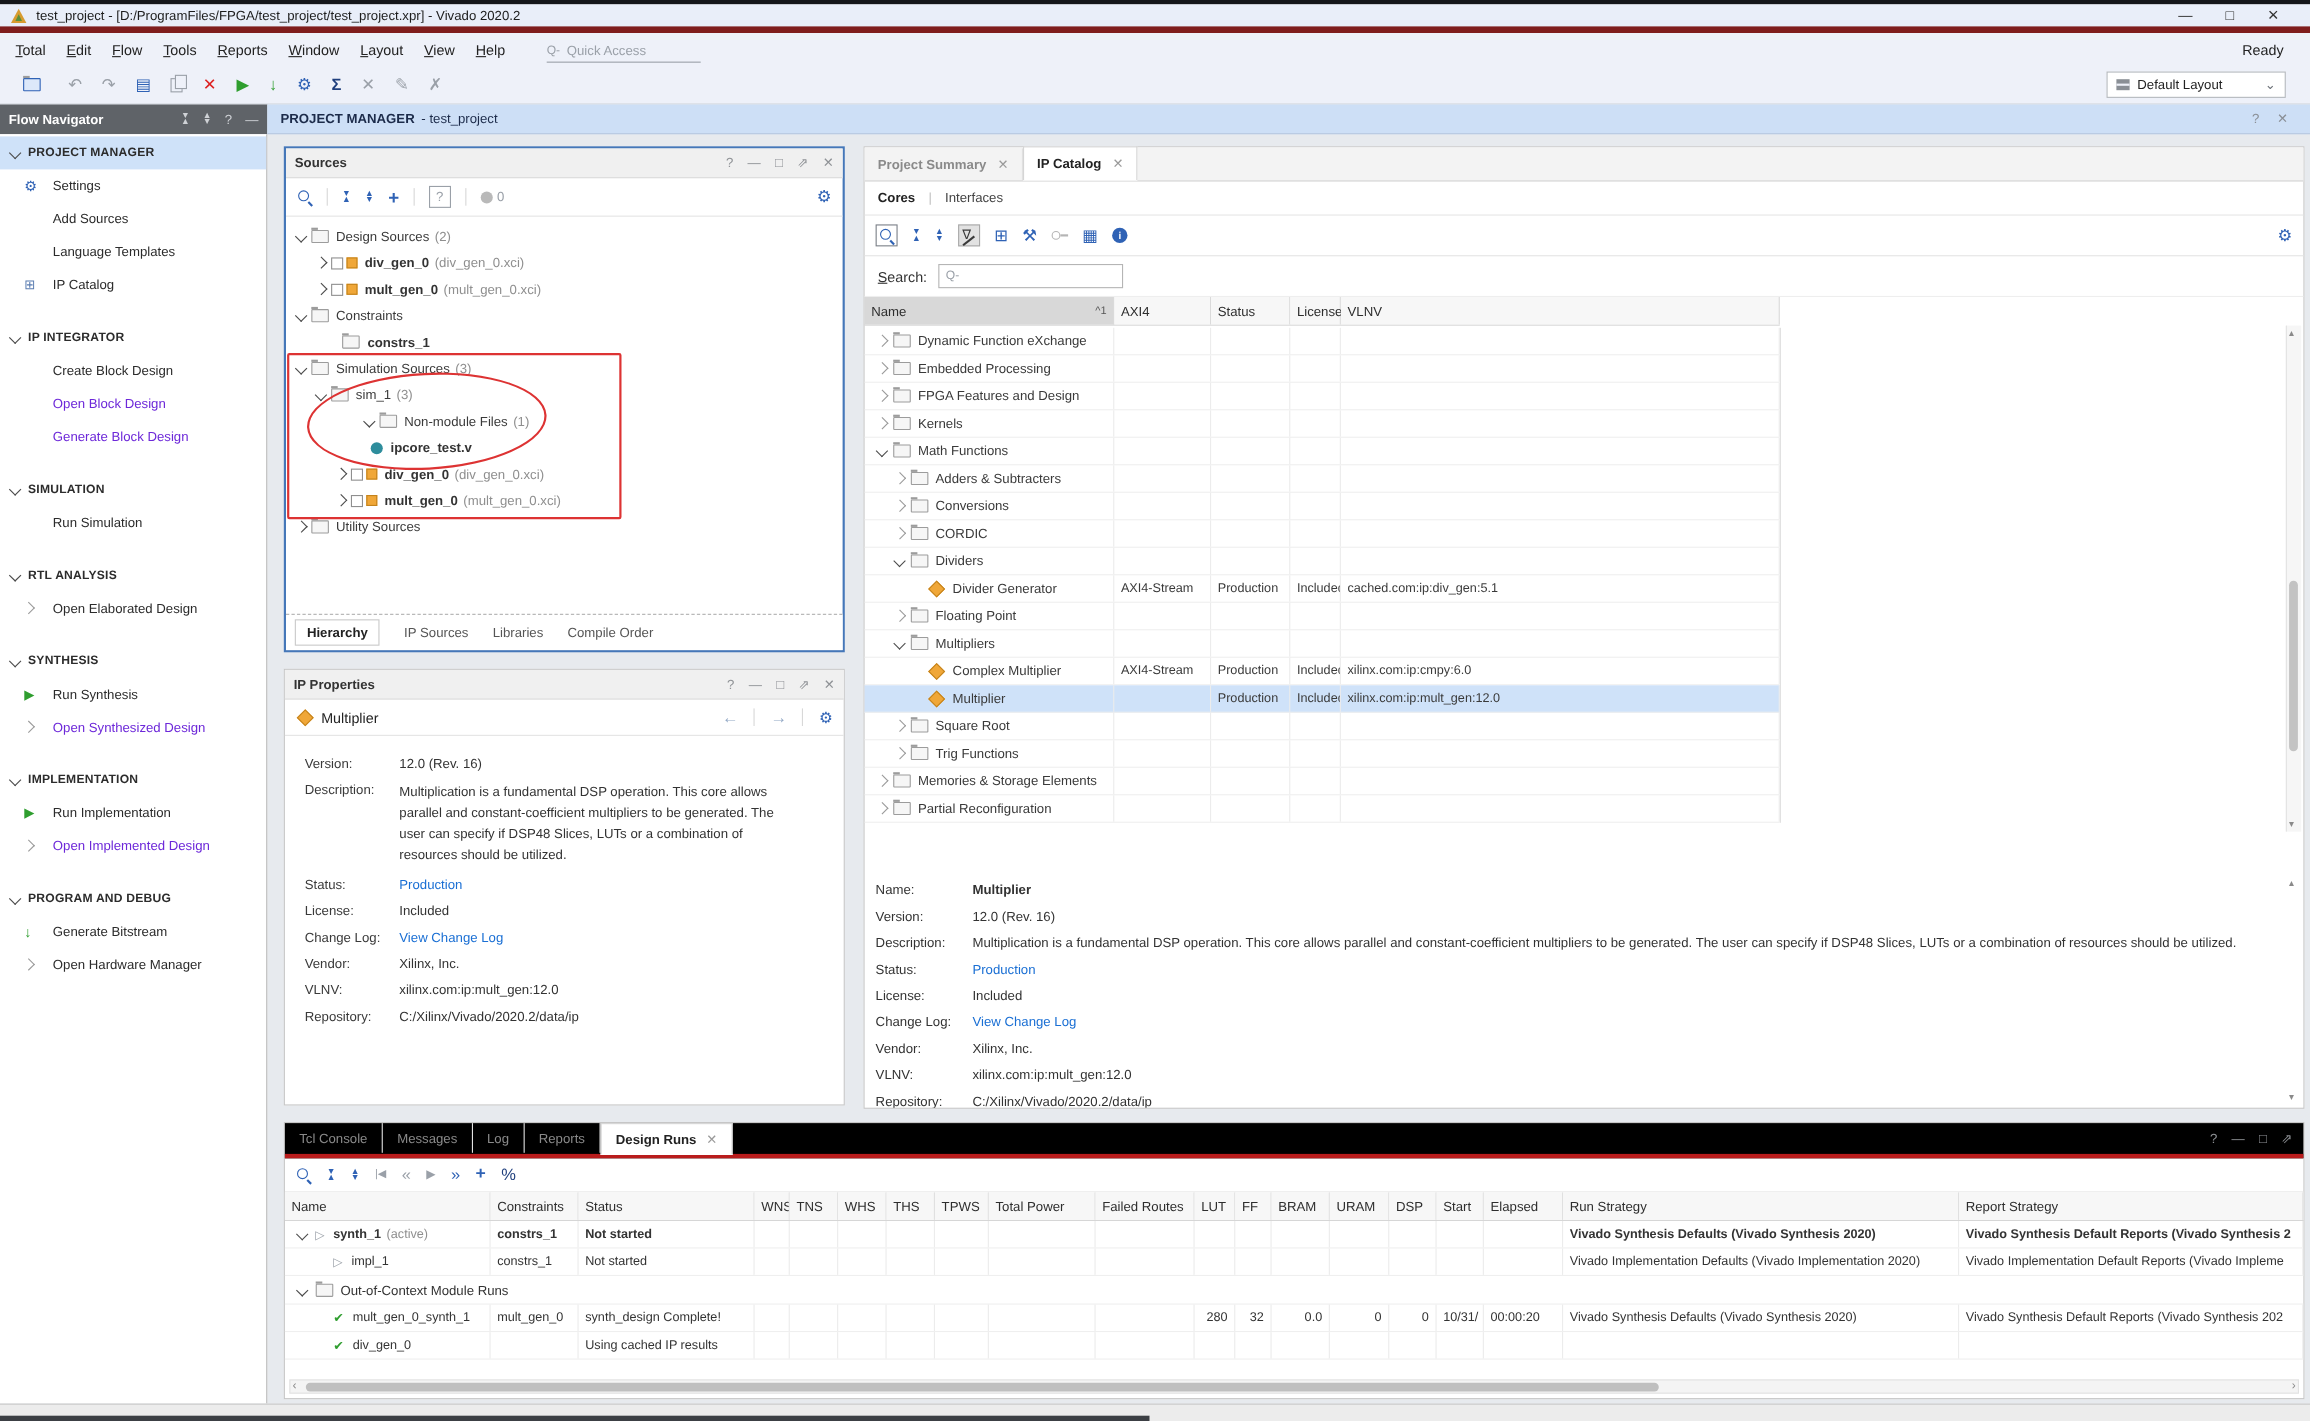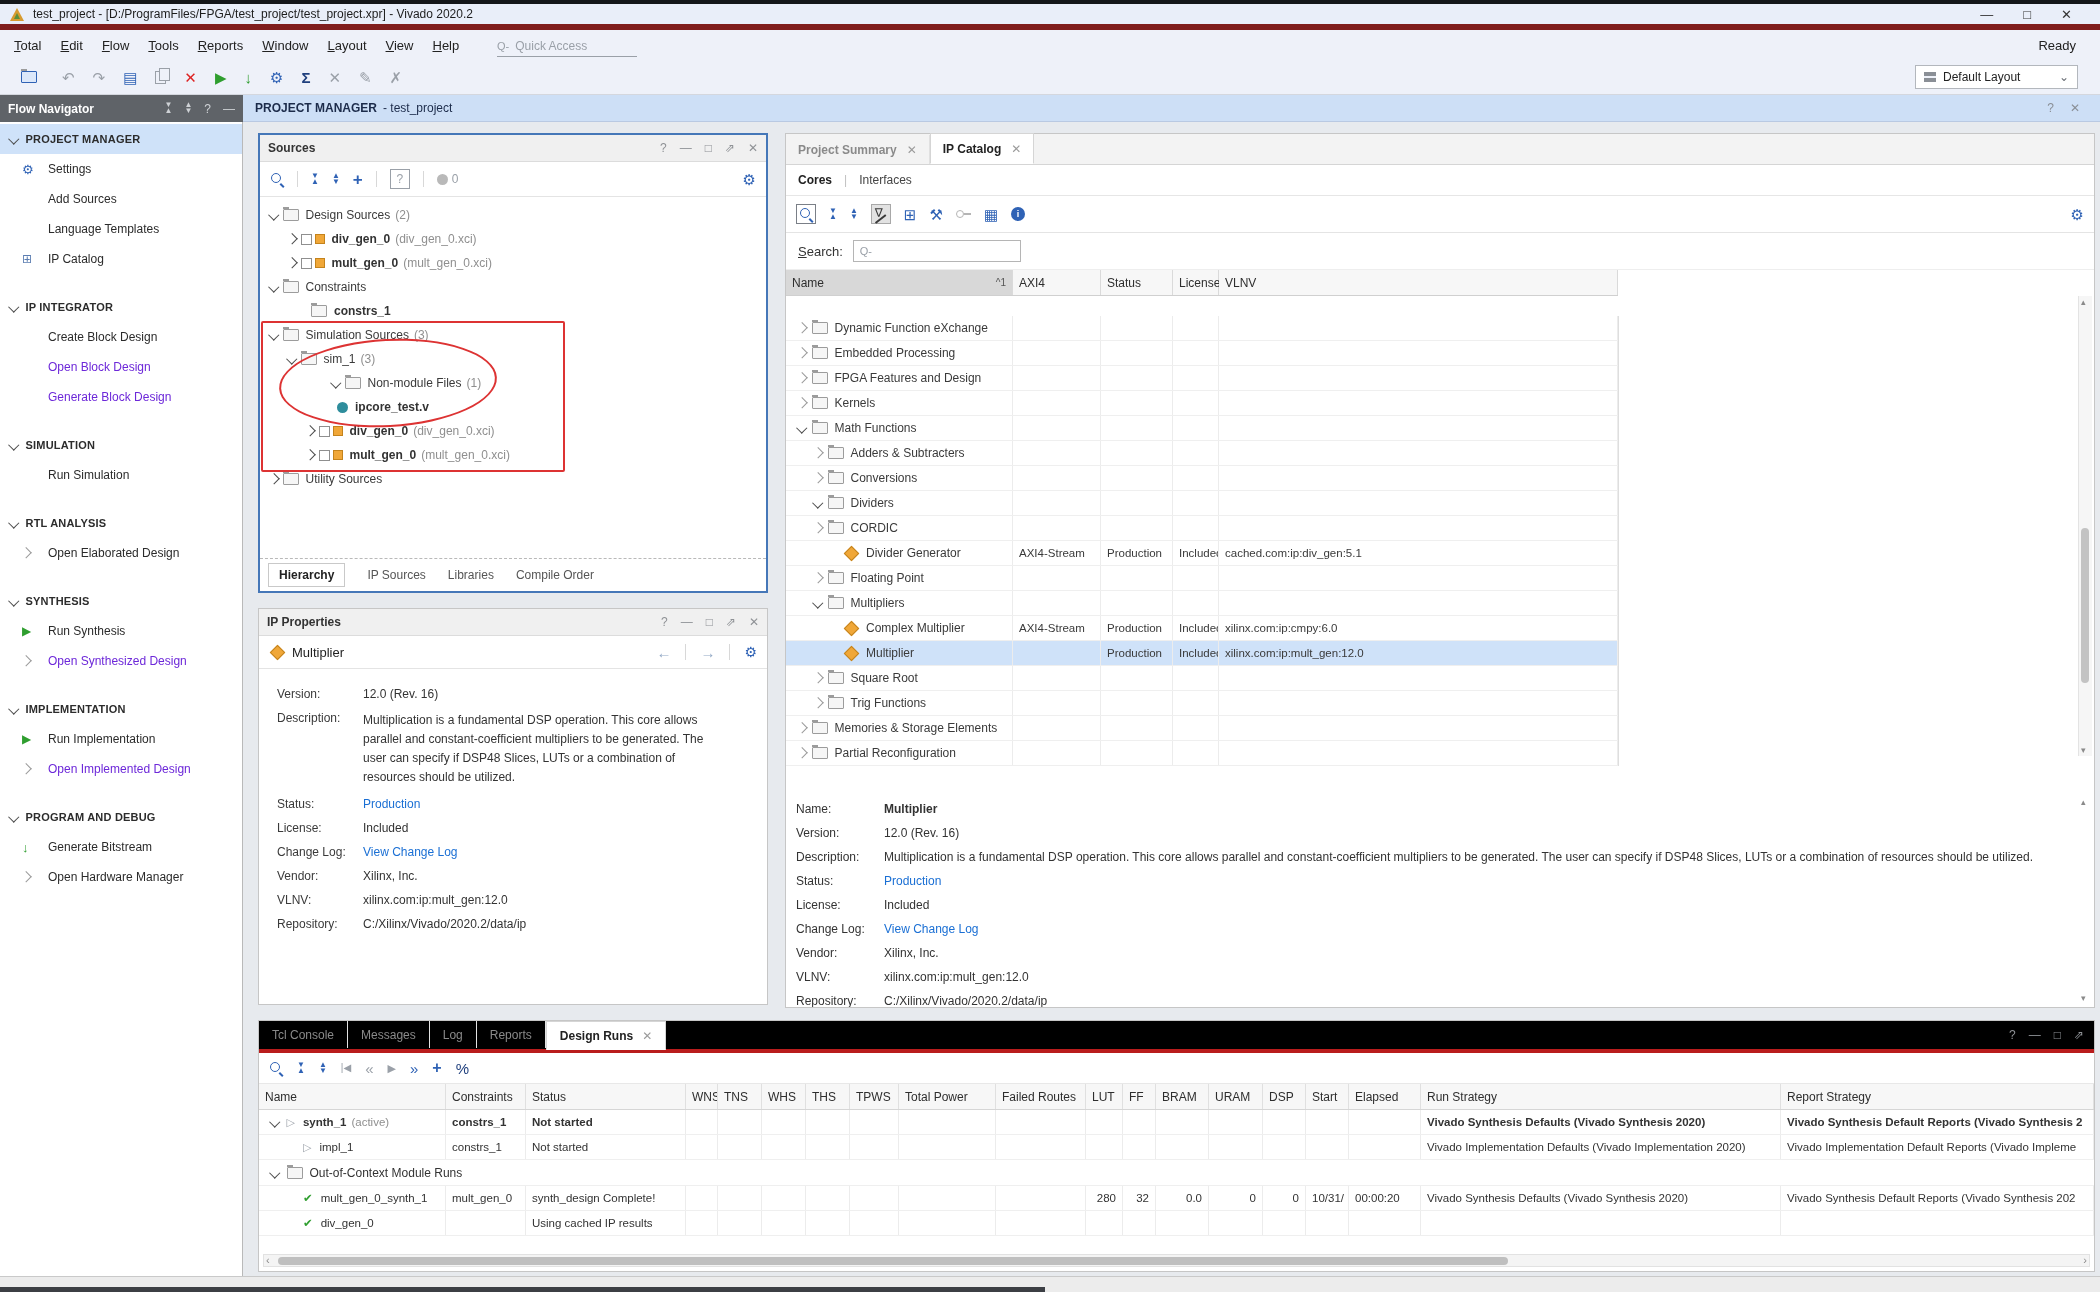--- a/index.html
+++ b/index.html
@@ -536,21 +536,21 @@
     <span class="chc">
         <span>Status</span>
       </span>
     <span class="chc">
         <span>License</span>
       </span>
     <span class="chc">
         <span>VLNV</span>
       </span>
   </div>
-  <div class="catrows" style="margin-top:20px">
+  <div class="catrows" style="margin-top:2px">
     <div class="cat-grid crow">
       <span class="ccell namecell" style="padding-left:12px">
           <span class="chev r g" style="margin-right:6px"></span>
           <span class="fold" style="margin-left:0"></span>
           <span>Dynamic Function eXchange</span>
         </span>
       <span class="ccell"></span>
         <span class="ccell"></span>
         <span class="ccell"></span>
         <span class="ccell"></span>
@@ -616,34 +616,34 @@
           <span class="fold" style="margin-left:0"></span>
           <span>Conversions</span>
         </span>
       <span class="ccell"></span>
         <span class="ccell"></span>
         <span class="ccell"></span>
         <span class="ccell"></span>
     </div>
     <div class="cat-grid crow">
       <span class="ccell namecell" style="padding-left:28px">
+          <span class="chev r g" style="margin-right:6px"></span>
+          <span class="fold" style="margin-left:0"></span>
+          <span>CORDIC</span>
+        </span>
+      <span class="ccell"></span>
+        <span class="ccell"></span>
+        <span class="ccell"></span>
+        <span class="ccell"></span>
+    </div>
+    <div class="cat-grid crow">
+      <span class="ccell namecell" style="padding-left:28px">
           <span class="chev" style="margin-right:6px"></span>
           <span class="fold" style="margin-left:0"></span>
           <span>Dividers</span>
-        </span>
-      <span class="ccell"></span>
-        <span class="ccell"></span>
-        <span class="ccell"></span>
-        <span class="ccell"></span>
-    </div>
-    <div class="cat-grid crow">
-      <span class="ccell namecell" style="padding-left:28px">
-          <span class="chev r g" style="margin-right:6px"></span>
-          <span class="fold" style="margin-left:0"></span>
-          <span>CORDIC</span>
         </span>
       <span class="ccell"></span>
         <span class="ccell"></span>
         <span class="ccell"></span>
         <span class="ccell"></span>
     </div>
     <div class="cat-grid crow">
       <span class="ccell namecell" style="padding-left:44px">
           <span class="cspacer"></span>
           <span class="ipi"></span>

